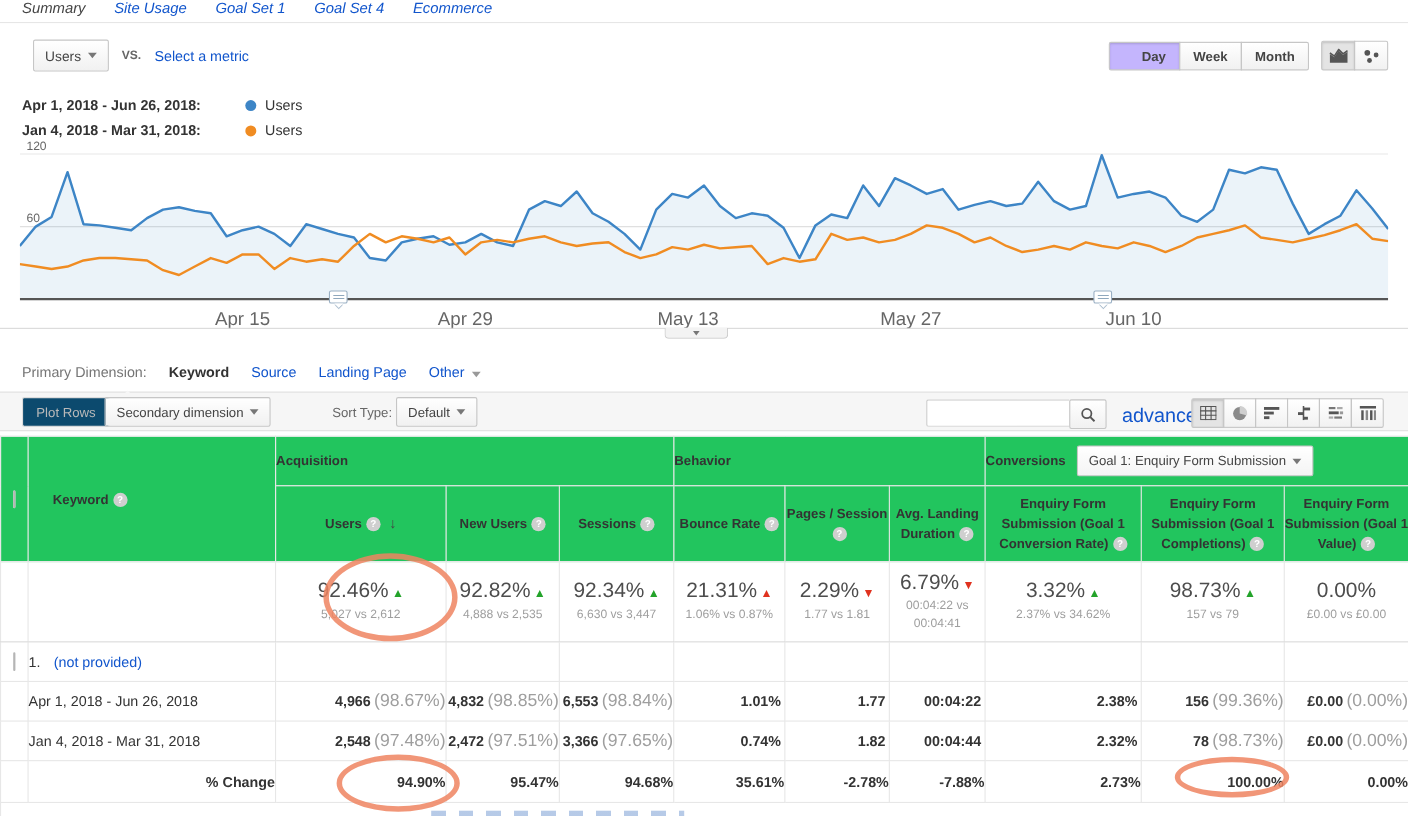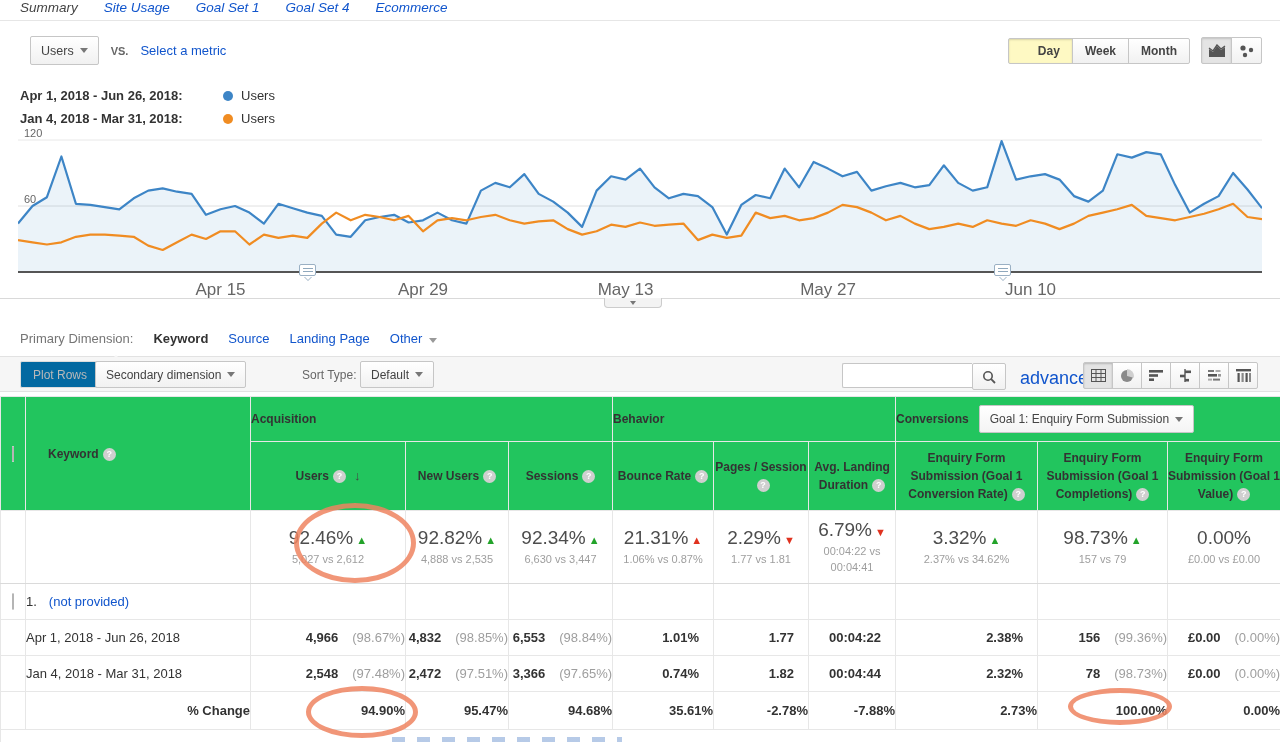--- a/index.html
+++ b/index.html
@@ -18,21 +18,21 @@
          color:#444; font-size:12px; font-weight:bold; cursor:pointer; }
   .metric-row { position:absolute; top:36px; left:30px; display:flex; align-items:center; gap:12px; }
   .metric-dd { height:29px; padding:0 10px; font-weight:normal; font-size:12.5px; }
   .caret { width:0; height:0; border-left:4px solid transparent; border-right:4px solid transparent; border-top:5px solid #777; display:inline-block; }
   .vs { color:#666; font-size:11px; font-weight:bold; }
   .link { color:#1155cc; cursor:pointer; text-decoration:none; }
   .granularity { position:absolute; top:38px; right:90px; display:flex; }
   .granularity .btn { height:26px; padding:0 12px; border-radius:0; margin-left:-1px; }
   .granularity .btn:first-child { border-radius:2px 0 0 2px; }
   .granularity .btn:last-child { border-radius:0 2px 2px 0; }
-  .granularity .btn.pressed { background:#fef9c3; box-shadow:inset 0 1px 2px rgba(0,0,0,.15);padding-left:29px; }
+  .granularity .btn.pressed { background:#c4b5fd; box-shadow:inset 0 1px 2px rgba(0,0,0,.15);padding-left:29px; }
   .chart-type { position:absolute; top:37px; right:18px; display:flex; }
   .chart-type .btn { width:31px; height:27px; border-radius:0; margin-left:-1px; padding:0; }
   .chart-type .btn:first-child { border-radius:2px 0 0 2px; }
   .chart-type .btn:last-child { border-radius:0 2px 2px 0; }
   .chart-type .btn.pressed { background:#e4e4e4; box-shadow:inset 0 1px 2px rgba(0,0,0,.15); }
 
   
   .legend { position:absolute; top:84px; left:20px; }
   .legend-row { display:flex; align-items:center; gap:8px; height:23px; }
   .legend-range { font-weight:bold; color:#333; font-size:13px; width:195px; }
@@ -58,21 +58,21 @@
 
   
   .dim-row { position:absolute; top:331px; left:20px; display:flex; gap:20px; align-items:center; font-size:13px; }
   .dim-label { color:#757575; }
   .dim-active { color:#333; font-weight:bold; position:relative; }
   .dim-notch { position:absolute; top:355px; left:110px; width:0; height:0; border-left:6px solid transparent; border-right:6px solid transparent; border-bottom:6px solid #f6f6f6; z-index:3; }
 
   
   .toolbar { position:absolute; top:356px; left:0; width:1280px; height:36px; background:#f6f6f6; border-top:1px solid #e2e2e2; border-bottom:1px solid #e2e2e2; }
   .toolbar .btn { position:absolute; height:27px; font-weight:normal; font-size:12px; color:#444; }
-  .btn.disabled { color:#b9b9b9; background:#0369a1; border-color:#ddd; cursor:default; }
+  .btn.disabled { color:#b9b9b9; background:#0c4a6e; border-color:#ddd; cursor:default; }
   .tb-plot { top:4px; left:20px; padding:0 12px; }
   .tb-secondary { top:4px; left:95px; padding:0 10px; }
   .tb-sortlabel { position:absolute; top:11px; left:302px; color:#666; font-size:12px; }
   .tb-sort { top:4px; left:360px; padding:0 10px; }
   .tb-search { position:absolute; top:6px; left:842px; width:130px; height:25px; border:1px solid #c6c6c6; border-right:none; border-radius:2px 0 0 2px; padding:0 6px; font-size:12px; background:#fff; }
   .tb-search-btn { top:6px; left:972px; width:34px; height:25px; padding:0; }
   .tb-advanced { position:absolute; top:11px; left:1020px; font-size:18px; }
   .view-group { position:absolute; top:5px; right:22px; display:flex; }
   .view-group .btn { position:static; width:30px; height:27px; padding:0; border-radius:0; margin-left:-1px; }
   .view-group .btn:first-child { border-radius:2px 0 0 2px; }
@@ -97,21 +97,21 @@
   .summary-cell { text-align:center; padding:8px 12px 8px 4px; }
   .sum-pct { font-size:19px; color:#4d4d4d; white-space:nowrap; }
   .arr { font-size:11px; margin-left:3px; }
   .arr.good { color:#23a32a; }
   .arr.bad { color:#e0321f; }
   .sum-sub { font-size:11px; color:#9e9e9e; margin-top:3px; line-height:1.4; }
   tr.summary-row td { height:73px; border-bottom:1px solid #dadada; }
   tr.data-row td { height:36px; }
   td.val-cell { text-align:right; padding-right:12px; font-size:13px; white-space:nowrap; }
   .val-main { font-weight:bold; color:#333; }
-  .val-sub { color:#9e9e9e; font-size:13px; margin-left:14px; }
+  .val-sub { color:#9e9e9e; font-size:16px; margin-left:3px; }
   td.sub-label { padding-left:56px; color:#333; }
   tr.change-row td { height:38px;text-align:right; }
   tr.change-row .val-main, tr.change-row td.sub-label { font-weight:bold; }
   tr.partial-row td { height:12px; border-bottom:none; }
 
   .clipped-hint { position:absolute; left:392px; top:737px; width:230px; height:5px; opacity:.55;
       background:repeating-linear-gradient(90deg,#7b9fd4 0 13px, transparent 13px 25px); }
 
   
   .hilite { position:absolute; border:5px solid rgba(238,132,96,.85); border-radius:50%; pointer-events:none; z-index:5; }

